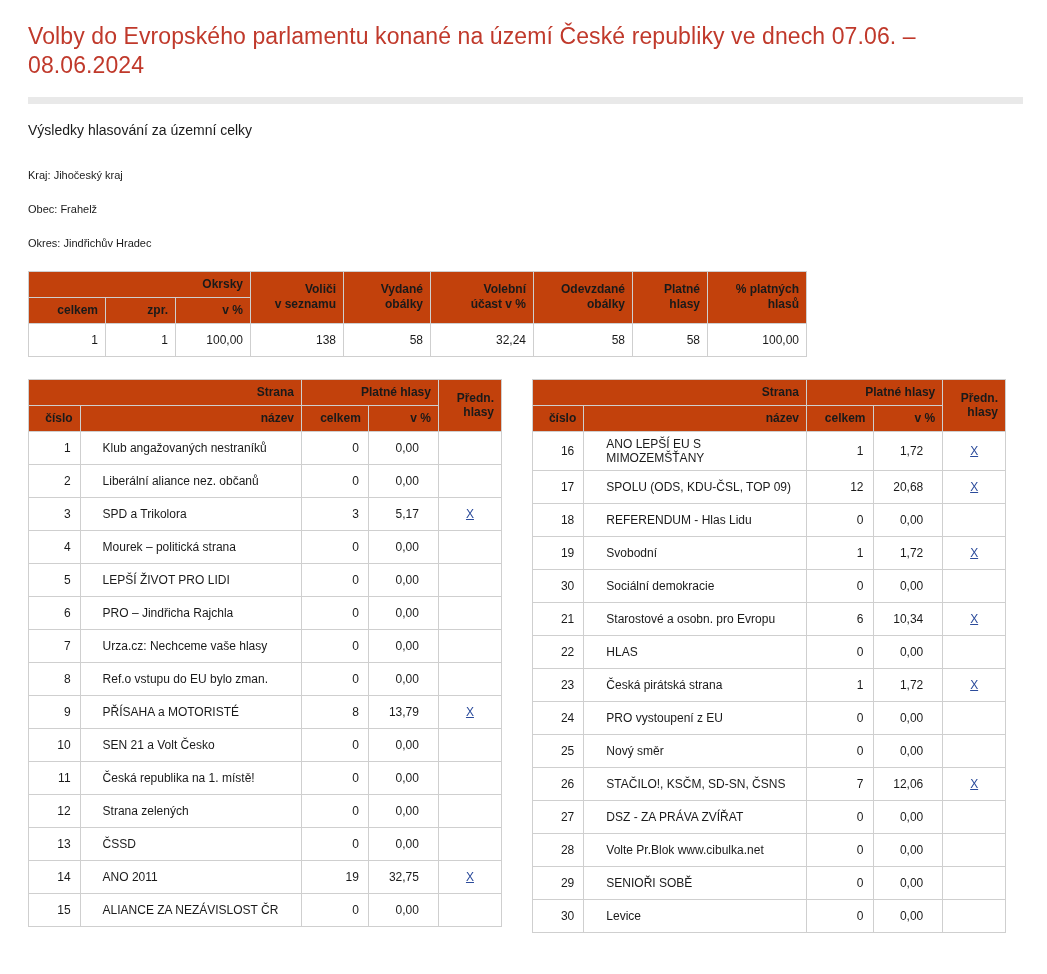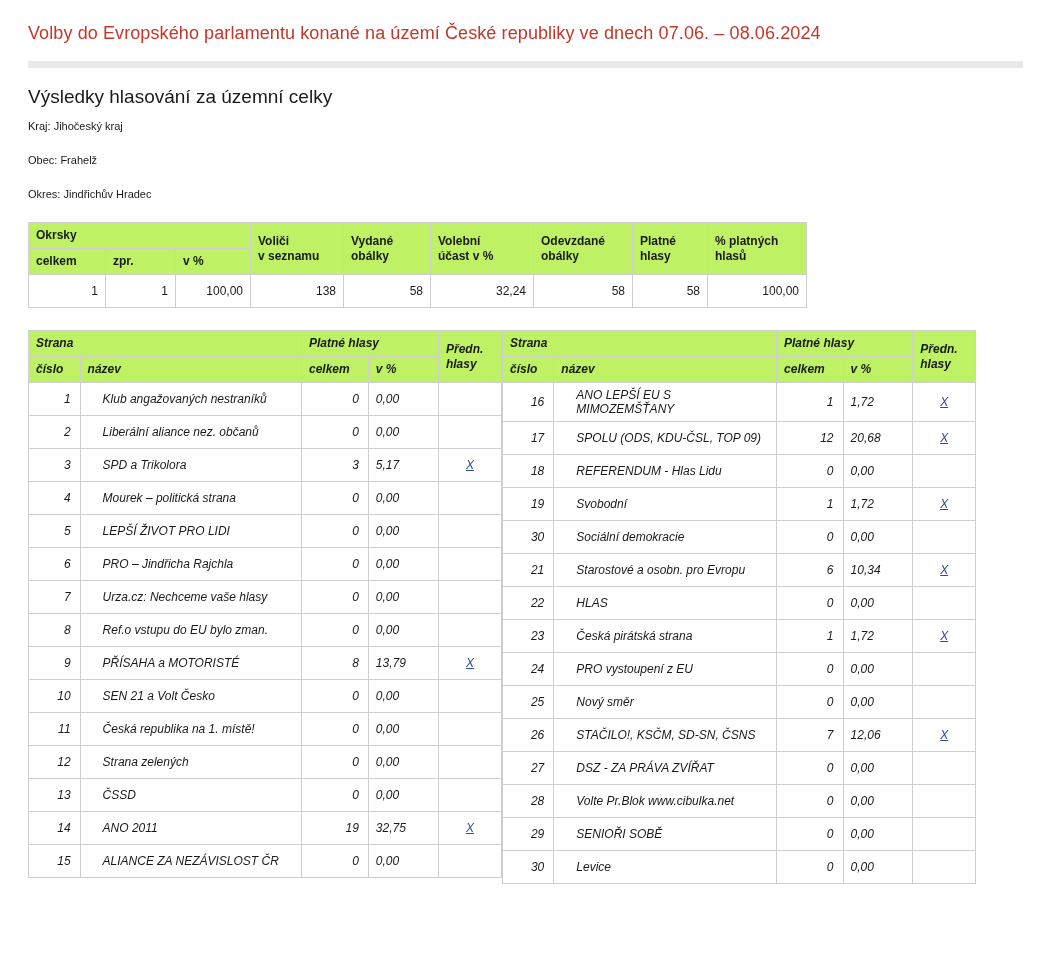--- a/index.html
+++ b/index.html
@@ -14,55 +14,55 @@
     color: #1a1a1a;
     font-size: 13px;
   }
   .page {
     padding: 18px 24px 10px 28px;
     box-sizing: border-box;
     width: 1047px;
   }
   h1.title {
     color: #c0392b;
-    font-size: 18px;
+    font-size: 23px;
     font-weight: normal;
     line-height: 1.28;
     margin: 4px 0 16px 0;
     letter-spacing: 0.1px;
   }
   .rule {
     height: 7px;
     background: #e9e9e9;
     margin: 0 0 18px 0;
   }
   h2.subtitle {
-    font-size: 19px;
+    font-size: 14px;
     font-weight: normal;
-    margin: 0 0 12px 0;
+    margin: 0 0 31px 0;
     color: #1a1a1a;
   }
   .meta-line {
     font-size: 11px;
     margin: 0 0 22px 0;
     color: #1a1a1a;
   }
   table {
     border-collapse: collapse;
     font-size: 12px;
   }
   .tbl th, .tbl td {
     border: 1px solid #cfcfcf;
     padding: 5px 7px;
     font-weight: normal;
   }
   .tbl th {
-    background: #bef264;
+    background: #c2410c;
     font-weight: bold;
-    text-align: left;
+    text-align: right;
     color: #1a1a1a;
     line-height: 1.25;
   }
   
   #summary-table {
     margin: 0 0 22px 0;
   }
   #summary-table td {
     text-align: right;
     height: 22px;
@@ -73,22 +73,22 @@
   #summary-table .c-volici { width: 78px; }
   #summary-table .c-vydane { width: 72px; }
   #summary-table .c-ucast { width: 88px; }
   #summary-table .c-odevzdane { width: 84px; }
   #summary-table .c-platne { width: 60px; }
   #summary-table .c-pctplatnych { width: 84px; }
 
   
   .parties-wrap {
     display: flex;
+    gap: 30px;
     align-items: flex-start;
-    font-style: italic;
   }
   .party-table {
     width: 474px;
   }
   .party-table td {
     height: 22px;
   }
   .party-table td.cislo {
     text-align: right;
     width: 38px;
@@ -98,20 +98,21 @@
     text-align: left;
     width: 232px;
     padding-left: 22px;
   }
   .party-table td.celkem {
     text-align: right;
     width: 54px;
     padding-right: 9px;
   }
   .party-table td.pct {
+    text-align: right;
     width: 48px;
     padding-right: 19px;
   }
   .party-table td.predn {
     text-align: center;
     width: 52px;
   }
   .party-table th.hdr-strana { }
   .party-table th.hdr-platne { }
   .party-table th.hdr-predn {

